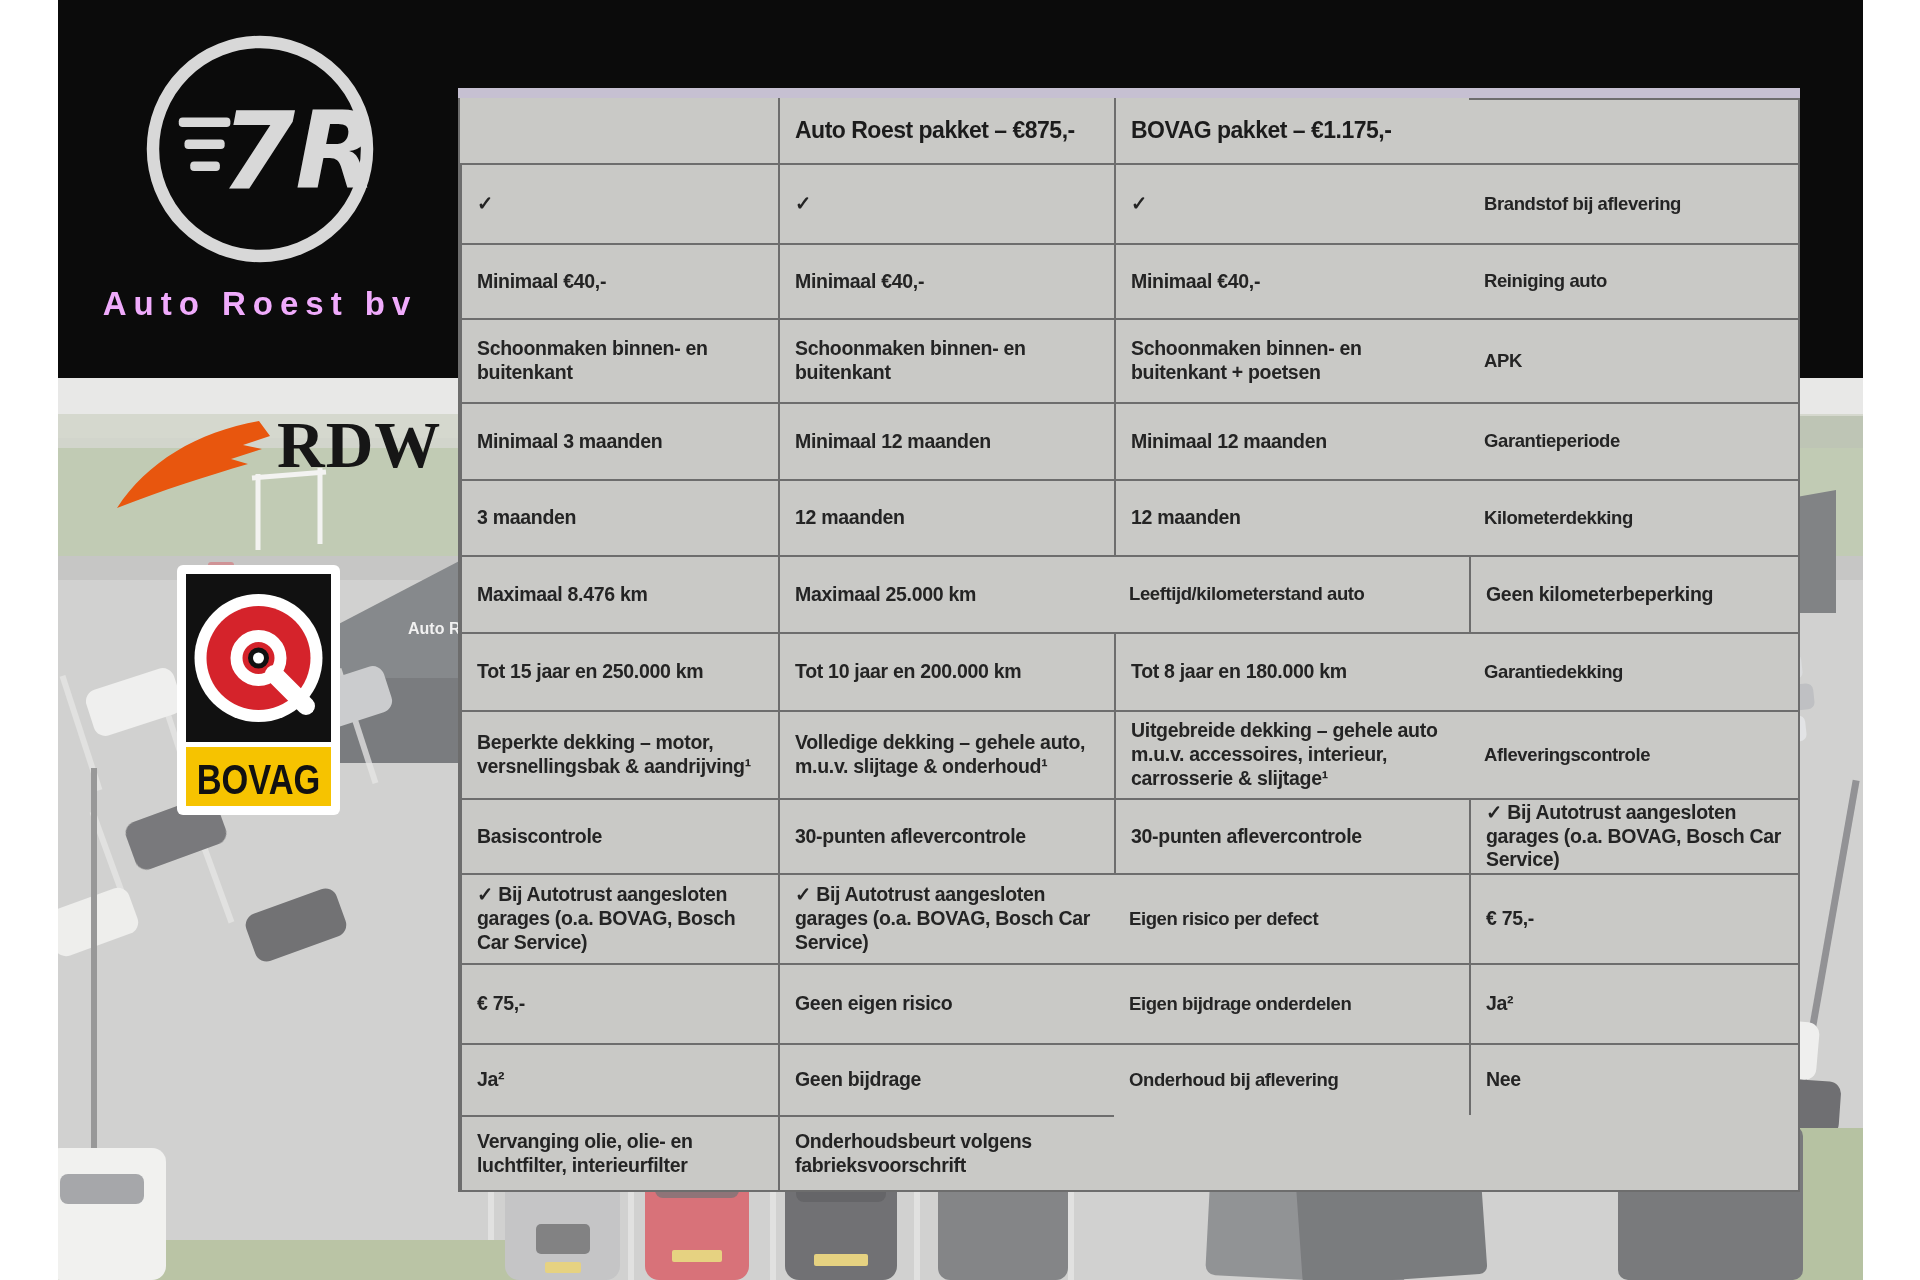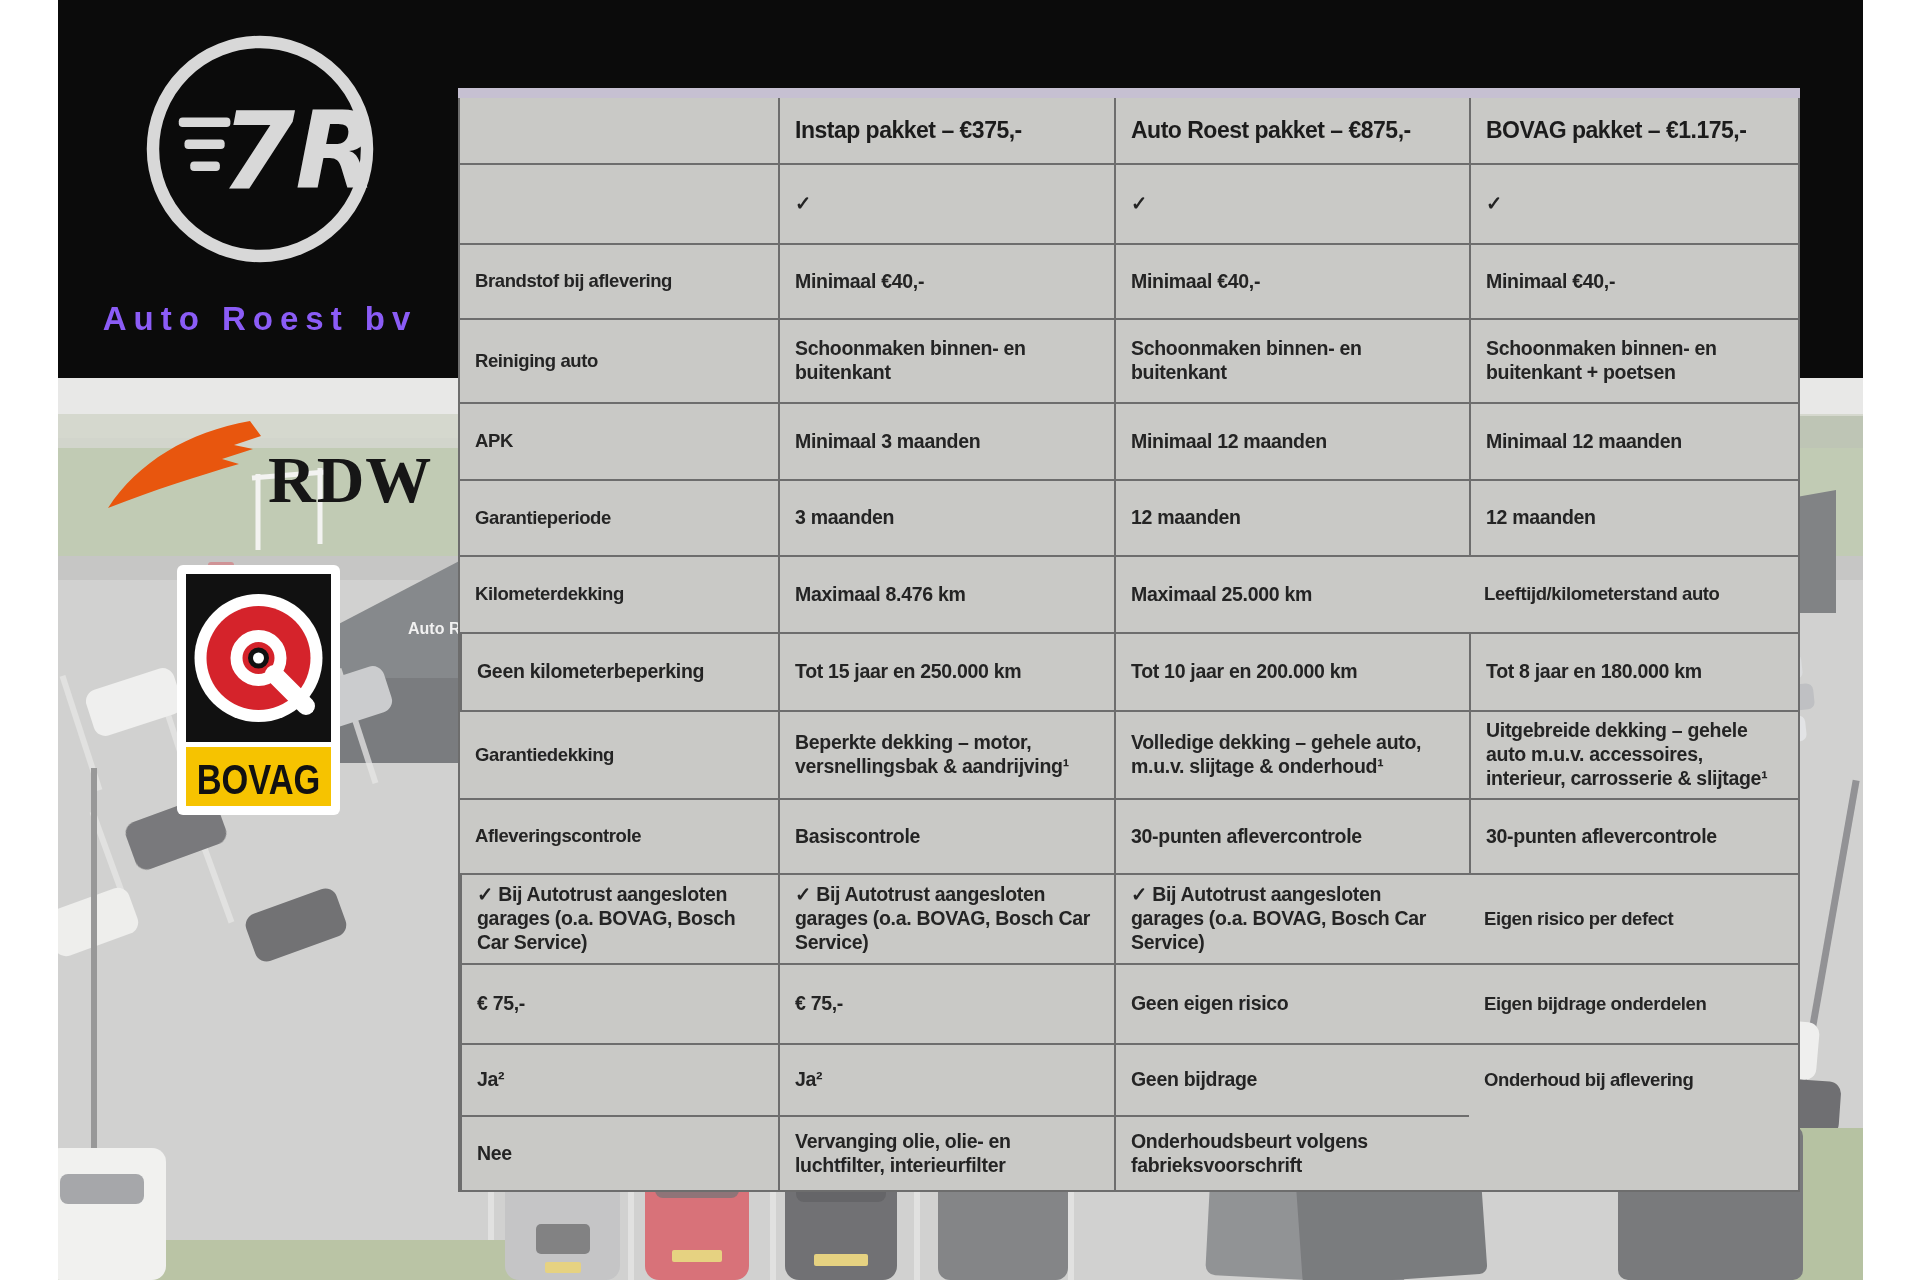--- a/index.html
+++ b/index.html
@@ -3,25 +3,25 @@
 <meta charset="utf-8">
 <style>
   html,body{margin:0;padding:0}
   body{
     width:1920px;height:1280px;position:relative;overflow:hidden;
     background:#ffffff;font-family:"Liberation Sans",sans-serif;
   }
   
   .band{position:absolute;left:58px;top:0;width:1805px;height:378px;background:#0b0b0b;z-index:1}
   .brand{position:absolute;left:12px;top:20px;width:380px;text-align:center}
-  .brand-name{margin-top:18px;font-size:33px;font-weight:700;letter-spacing:7px;color:#8b5cf6;white-space:nowrap}
+  .brand-name{margin-top:3px;font-size:33px;font-weight:700;letter-spacing:7px;color:#f0abfc;white-space:nowrap}
   
   .photo{position:absolute;left:58px;top:378px;width:1805px;height:902px;overflow:hidden;z-index:1;background:#b8b8b6}
   .photo .scene{position:absolute;left:0;top:0}
-  .logo-rdw{position:absolute;left:46px;top:36px;display:flex;align-items:flex-end;z-index:3}
+  .logo-rdw{position:absolute;left:55px;top:36px;display:flex;align-items:flex-start;z-index:3}
   .rdw-text{font-family:"Liberation Serif",serif;font-weight:700;font-size:66px;line-height:.95;color:#161616;margin-left:4px;letter-spacing:1px}
   .logo-bovag{position:absolute;left:119px;top:187px;z-index:3}
   .logo-bosch{position:absolute;left:100px;top:499px;z-index:3}
   
   .tblwrap{position:absolute;left:458px;top:88px;z-index:5}
   .accent{height:10px;background:#c6c0d2}
   .grid{
     display:grid;width:fit-content;
     grid-template-columns:318px 336px 355px 329px;
     grid-template-rows:65px 80px 75px 84px 77px 76px 77px 78px 88px 75px 90px 80px 72px 75px;
@@ -161,21 +161,20 @@
     </svg>
   </div>
 
 </div>
 
 <div class="tblwrap">
   <div class="accent"></div>
   <div class="grid">
 
     <div class="cell c0 hd"></div>
-    <div class="cell c1 hd">Instap pakket – €375,-</div>
     <div class="cell c2 hd">Auto Roest pakket – €875,-</div>
     <div class="cell c3 hd">BOVAG pakket – €1.175,-</div>
 
     <div class="cell c0 lb"></div>
     <div class="cell c1">✓</div>
     <div class="cell c2">✓</div>
     <div class="cell c3">✓</div>
 
     <div class="cell c0 lb">Brandstof bij aflevering</div>
     <div class="cell c1">Minimaal €40,-</div>

